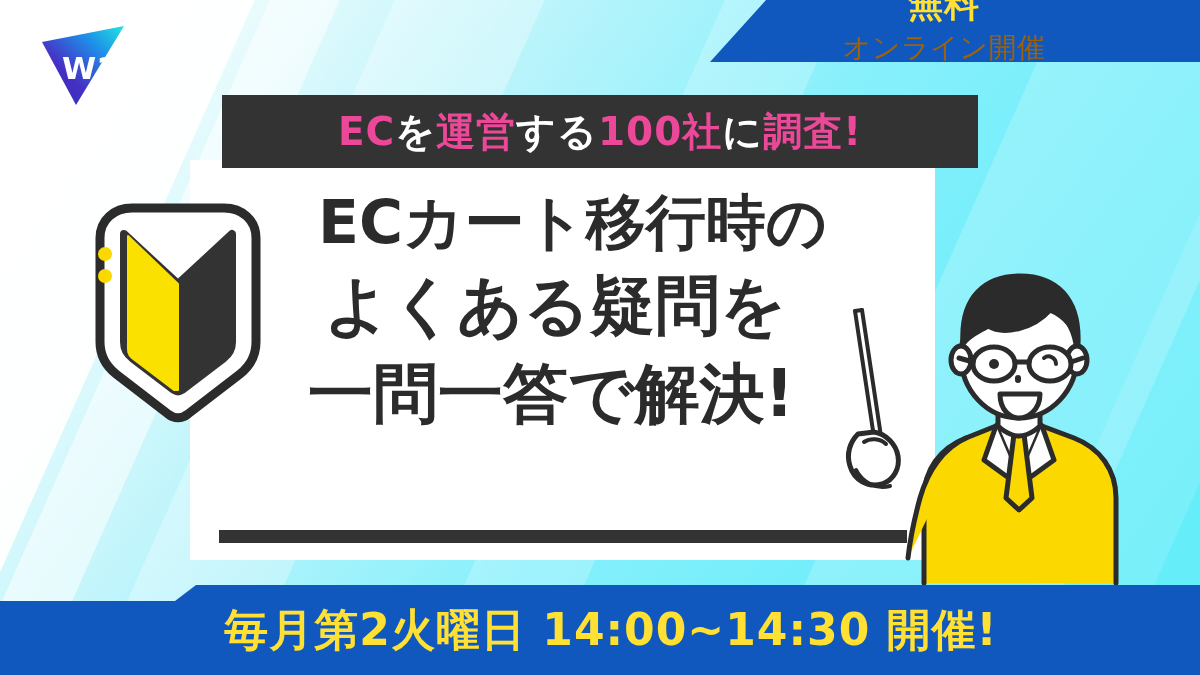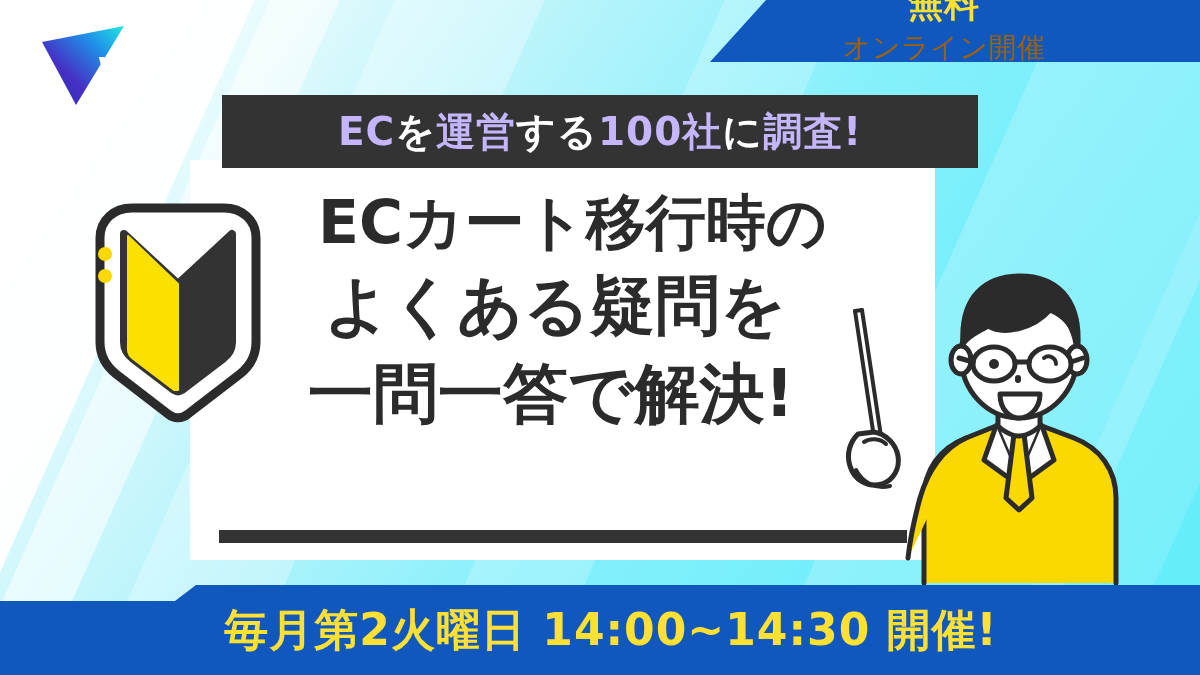--- a/index.html
+++ b/index.html
@@ -29,31 +29,31 @@
   .cam-icon{width:44px;height:27px;position:relative;flex:none;}
   .cam-body{position:absolute;left:0;top:2px;width:30px;height:23px;background:#fff;border-radius:5px;}
   .cam-lens{position:absolute;left:28px;top:4px;width:0;height:0;
      border-top:9px solid transparent;border-bottom:9px solid transparent;border-left:16px solid #fff;}
   .rb-free{color:#FFE033;font-size:35px;font-weight:bold;letter-spacing:1px;line-height:1;}
   .rb-online{color:#a16207;font-size:28px;font-weight:normal;letter-spacing:.5px;line-height:1;}
 
   
   .logo{position:absolute;left:28px;top:12px;width:118px;height:115px;}
   .logo svg{display:block;}
-  .logo-text{position:absolute;left:34px;top:38px;color:#fff;font-size:31px;font-weight:bold;letter-spacing:1px;margin-left:36px;}
+  .logo-text{position:absolute;left:34px;top:38px;color:#fff;font-size:31px;font-weight:bold;letter-spacing:1px;}
 
   
   .board{position:absolute;left:190px;top:160px;width:745px;height:400px;background:#ffffff;}
   .board-tray{position:absolute;left:219px;top:530px;width:688px;height:13px;background:#333333;}
 
   
   .banner{position:absolute;left:222px;top:95px;width:756px;height:73px;background:#333333;
      display:flex;align-items:center;justify-content:center;}
   .banner-text{font-size:39px;font-weight:bold;letter-spacing:1px;white-space:nowrap;}
-  .y{color:#c4b5fd;}
+  .y{color:#ec4899;}
   .w{color:#ffffff;}
 
   
   .title{position:absolute;left:300px;top:192px;width:600px;}
   .t-line{font-weight:bold;color:#2b2b2b;line-height:1.02;white-space:nowrap;position:relative;}
   .t1{font-size:60px;letter-spacing:0px;padding-left:18px;}
   .t2{font-size:65px;letter-spacing:0px;margin-top:20px;padding-left:24px;}
   .t3{font-size:65px;letter-spacing:0px;margin-top:22px;padding-left:8px;}
   .hl{position:absolute;background:#FAD800;height:13px;z-index:-1;}
   .hl2{left:20px;right:46px;bottom:1px;}

